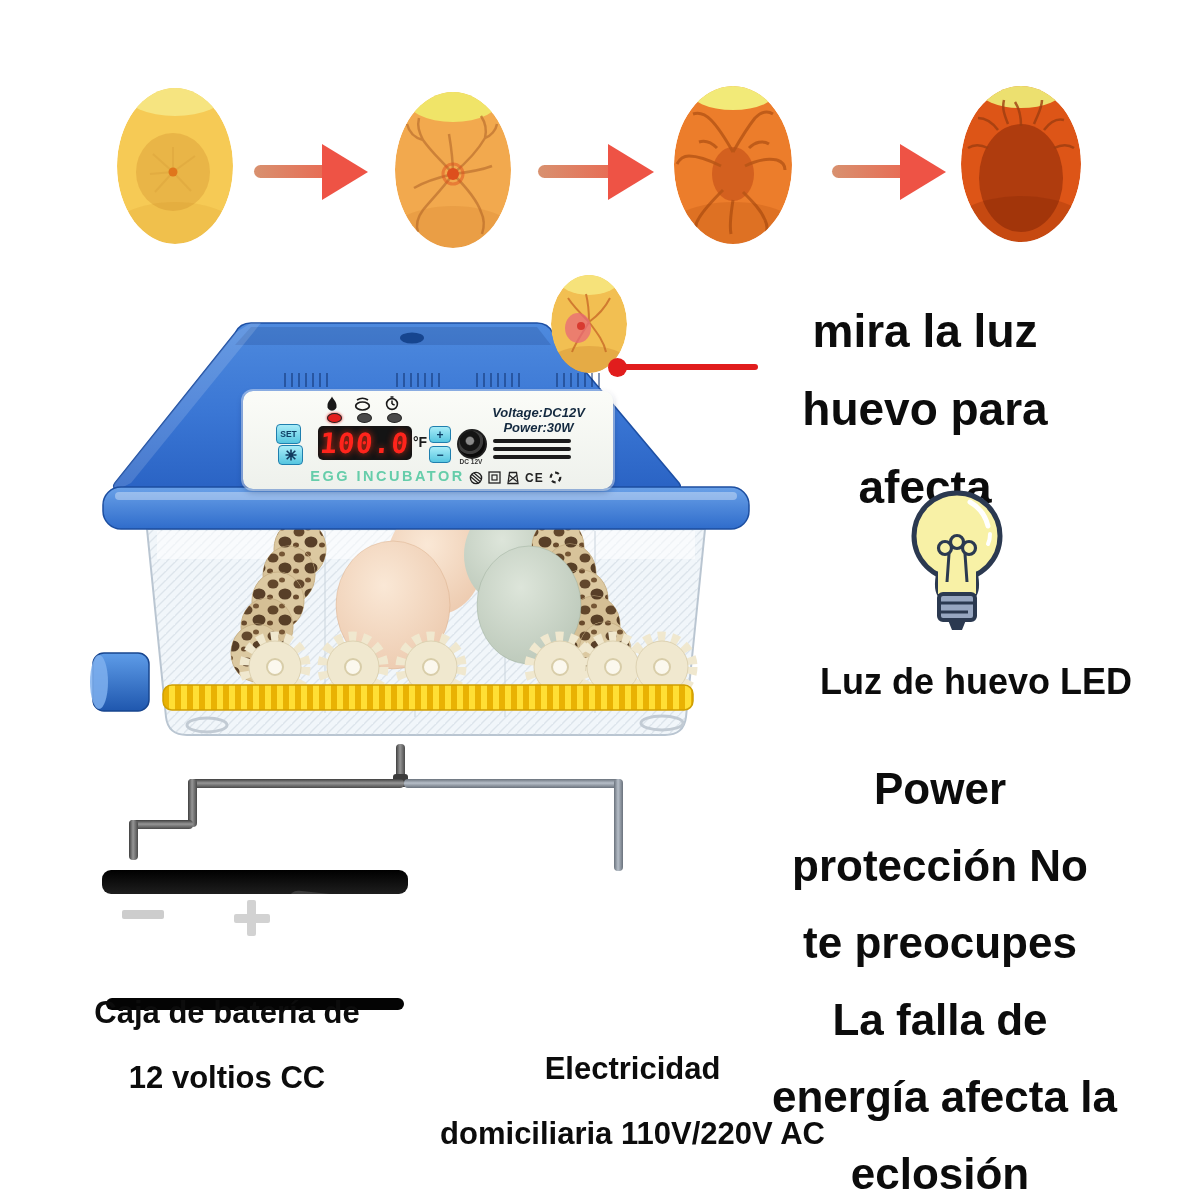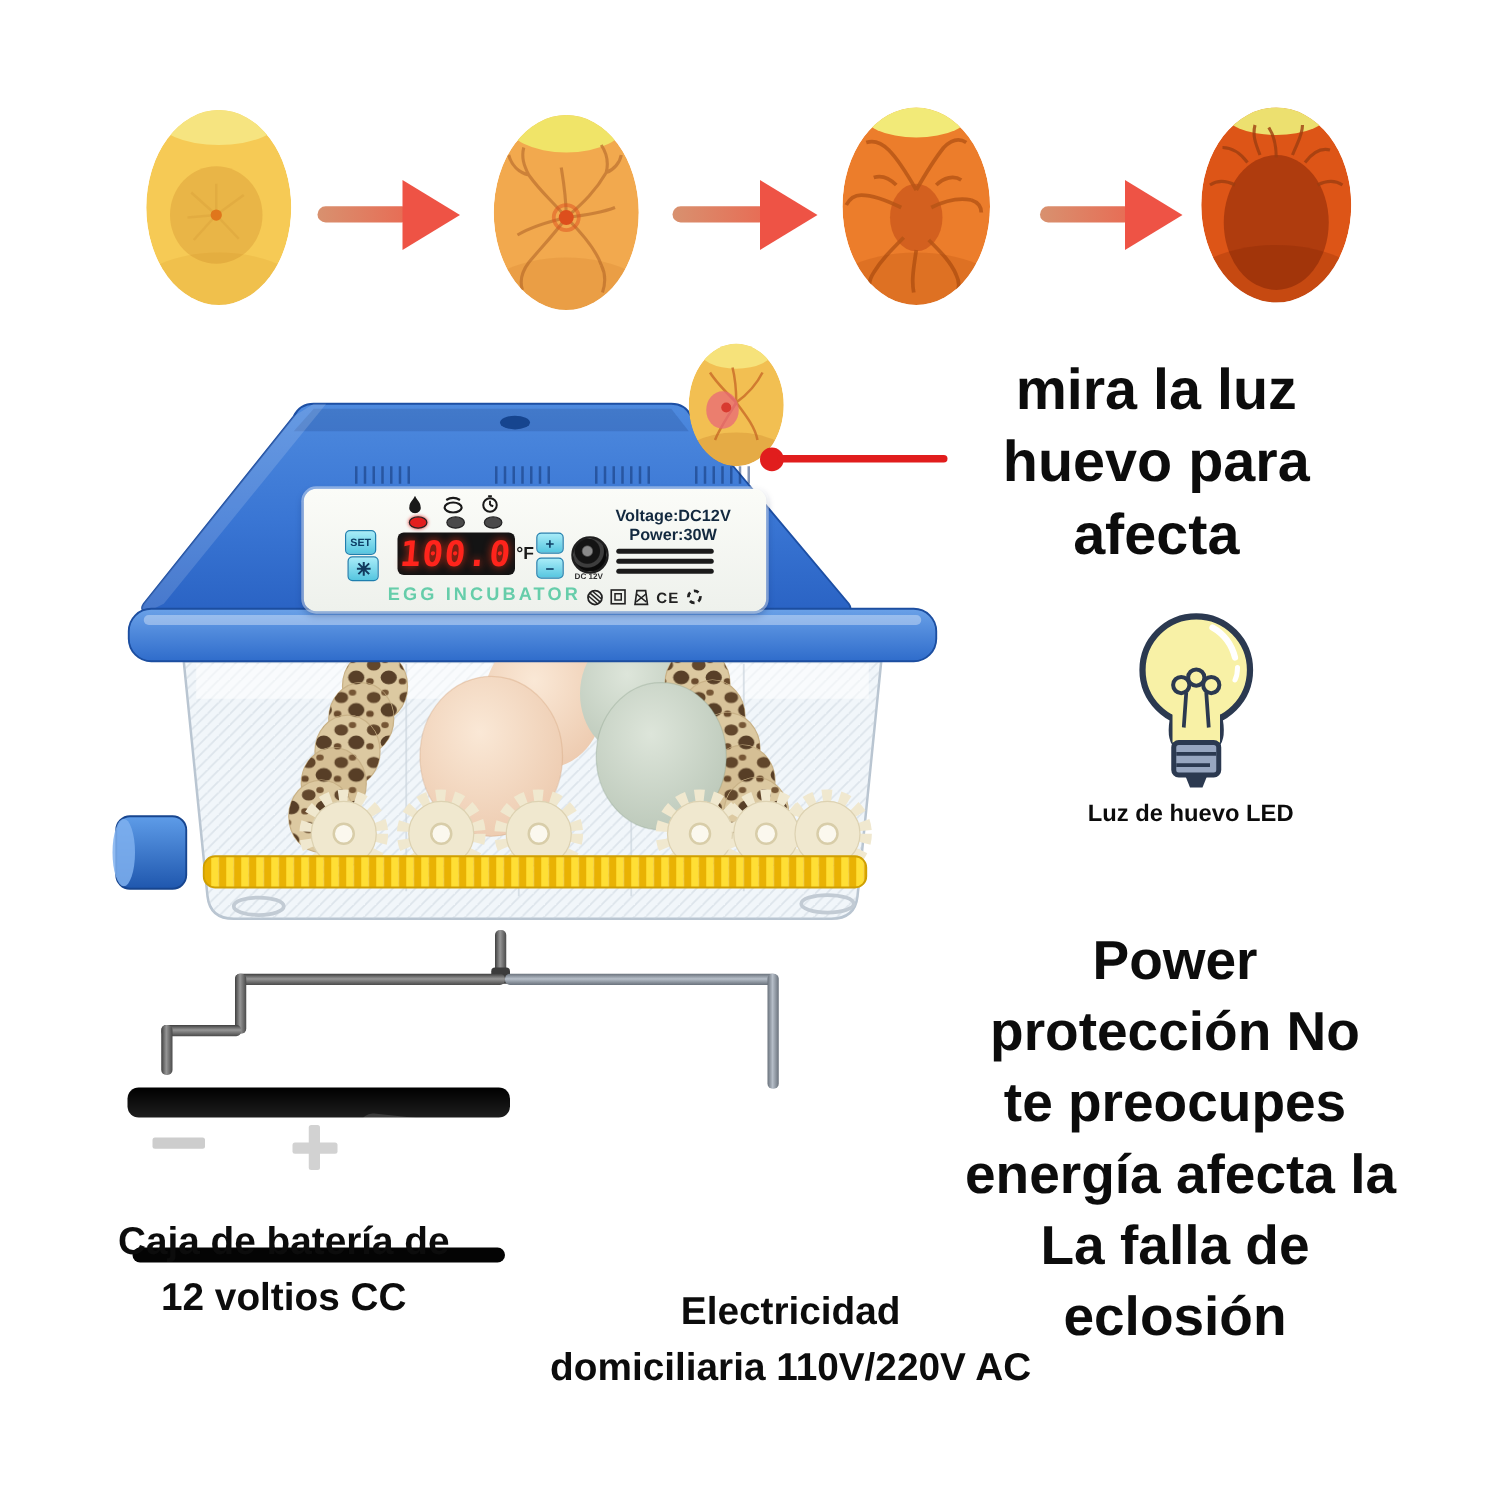--- a/index.html
+++ b/index.html
@@ -1,20 +1,20 @@
 <!DOCTYPE html>
 <html><head>
 <meta charset="utf-8">
 <style>
   html,body{margin:0;padding:0;background:#ffffff;}
   #root{position:relative;width:1200px;height:1200px;background:#ffffff;overflow:hidden;
         font-family:"Liberation Sans",sans-serif;}
   .abs{position:absolute;}
   .txt{color:#0c0c0c;font-weight:bold;text-align:center;}
-  .nowrap{white-space:nowrap;}
+  .nowrap{white-space:nowrap;margin-top:20px;}
 
   
   .arrow-bar{height:13px;border-radius:7px;background:linear-gradient(90deg,#d8916f,#e86b54);}
   .arrow-head{width:0;height:0;border-top:28px solid transparent;border-bottom:28px solid transparent;
               border-left:46px solid #ee5345;}
 
   
   .panel{background:linear-gradient(180deg,#fbfcf8,#eef1ec);border-radius:10px;
          box-shadow:0 0 0 2px rgba(255,255,255,.4),0 3px 6px rgba(10,30,80,.35);}
   .cyan-btn{background:linear-gradient(180deg,#a8ecf8,#56c6e0);border:1.5px solid #1f7fae;border-radius:4px;
@@ -306,21 +306,21 @@
       <span class="led-digits">100.0</span>
     </div>
     <div class="abs" style="left:170px;top:43px;font-size:14px;font-weight:bold;color:#1a1a1a;">°F</div>
     <div class="abs cyan-btn" style="left:186px;top:35px;width:20px;height:15px;font-size:12px;">+</div>
     <div class="abs cyan-btn" style="left:186px;top:55px;width:20px;height:15px;font-size:12px;">−</div>
 
     <div class="abs" style="left:214px;top:38px;width:26px;height:26px;border-radius:50%;
          background:radial-gradient(circle at 42% 38%, #8a8a8a 0 16%, #141414 22% 44%, #3d3d3d 48% 58%, #0a0a0a 62% 100%);border:2px solid #1f1f1f;"></div>
     <div class="abs" style="left:209px;top:67px;width:38px;text-align:center;font-size:6.5px;font-weight:bold;color:#333;">DC 12V</div>
 
-    <div class="abs" style="left:248px;top:14px;width:95px;text-align:center;line-height:15px;font-size:13px;">
+    <div class="abs" style="left:248px;top:14px;width:95px;text-align:center;line-height:15px;font-size:13px;font-style:italic;">
       <div class="infoline">Voltage:DC12V</div>
       <div class="infoline">Power:30W</div>
     </div>
 
     <div class="abs" style="left:250px;top:48px;">
       <div class="grille-bar"></div>
         <div class="grille-bar"></div>
         <div class="grille-bar"></div>
     </div>
 
@@ -376,28 +376,28 @@
     <path d="M62,16 Q76,24 80,40" fill="none" stroke="#ffffff" stroke-width="5" stroke-linecap="round"></path>
     <path d="M82,48 Q82,54 80,58" fill="none" stroke="#ffffff" stroke-width="4" stroke-linecap="round"></path>
     <circle cx="37" cy="62" r="6.5" fill="none" stroke="#2b3950" stroke-width="3.2"></circle>
     <circle cx="49" cy="56" r="6.5" fill="none" stroke="#2b3950" stroke-width="3.2"></circle>
     <circle cx="61" cy="62" r="6.5" fill="none" stroke="#2b3950" stroke-width="3.2"></circle>
     <path d="M41,68 L39,96 M57,68 L59,96" fill="none" stroke="#2b3950" stroke-width="3"></path>
     <rect x="31" y="108" width="36" height="26" rx="4" fill="#97a6c0" stroke="#2b3950" stroke-width="4"></rect>
     <path d="M33,117 H65 M33,126 H60" stroke="#2b3950" stroke-width="3"></path>
     <path d="M40,134 H58 L54,144 H44 Z" fill="#2b3950"></path>
   </svg>
-  <div class="abs txt nowrap" style="left:820px;top:641px;width:265px;font-size:19px;">Luz de huevo LED</div>
+  <div class="abs txt nowrap" style="left:820px;top:641px;width:265px;font-size:36px;">Luz de huevo LED</div>
 
   <div class="abs txt" style="left:772px;top:740px;width:336px;font-size:44px;line-height:57px;">
     <div class="nowrap">Power</div>
     <div class="nowrap">protección No</div>
     <div class="nowrap">te preocupes</div>
+    <div class="nowrap">La falla de</div>
     <div class="nowrap">energía afecta la</div>
-    <div class="nowrap">La falla de</div>
     <div class="nowrap">eclosión</div>
   </div>
 
   <div class="abs" style="left:98px;top:850px;width:314px;height:162px;">
     <div class="abs bat-term term-blue" style="left:20px;top:3px;width:36px;height:30px;"></div>
     <div class="abs bat-term term-red" style="left:137px;top:5px;width:34px;height:28px;"></div>
     <div class="abs" style="left:4px;top:20px;width:306px;height:24px;background:linear-gradient(180deg,#000,#1e1e1e);border-radius:9px;"></div>
     <div class="abs bat-body" style="left:0px;top:32px;width:314px;height:120px;"></div>
     <div class="abs" style="left:186px;top:44px;width:86px;height:96px;background:linear-gradient(180deg,rgba(255,255,255,0.14),rgba(255,255,255,0));transform:rotate(6deg);border-radius:10px;"></div>
     <div class="abs" style="left:24px;top:60px;width:42px;height:9px;background:#cdcdcd;border-radius:2px;"></div>

